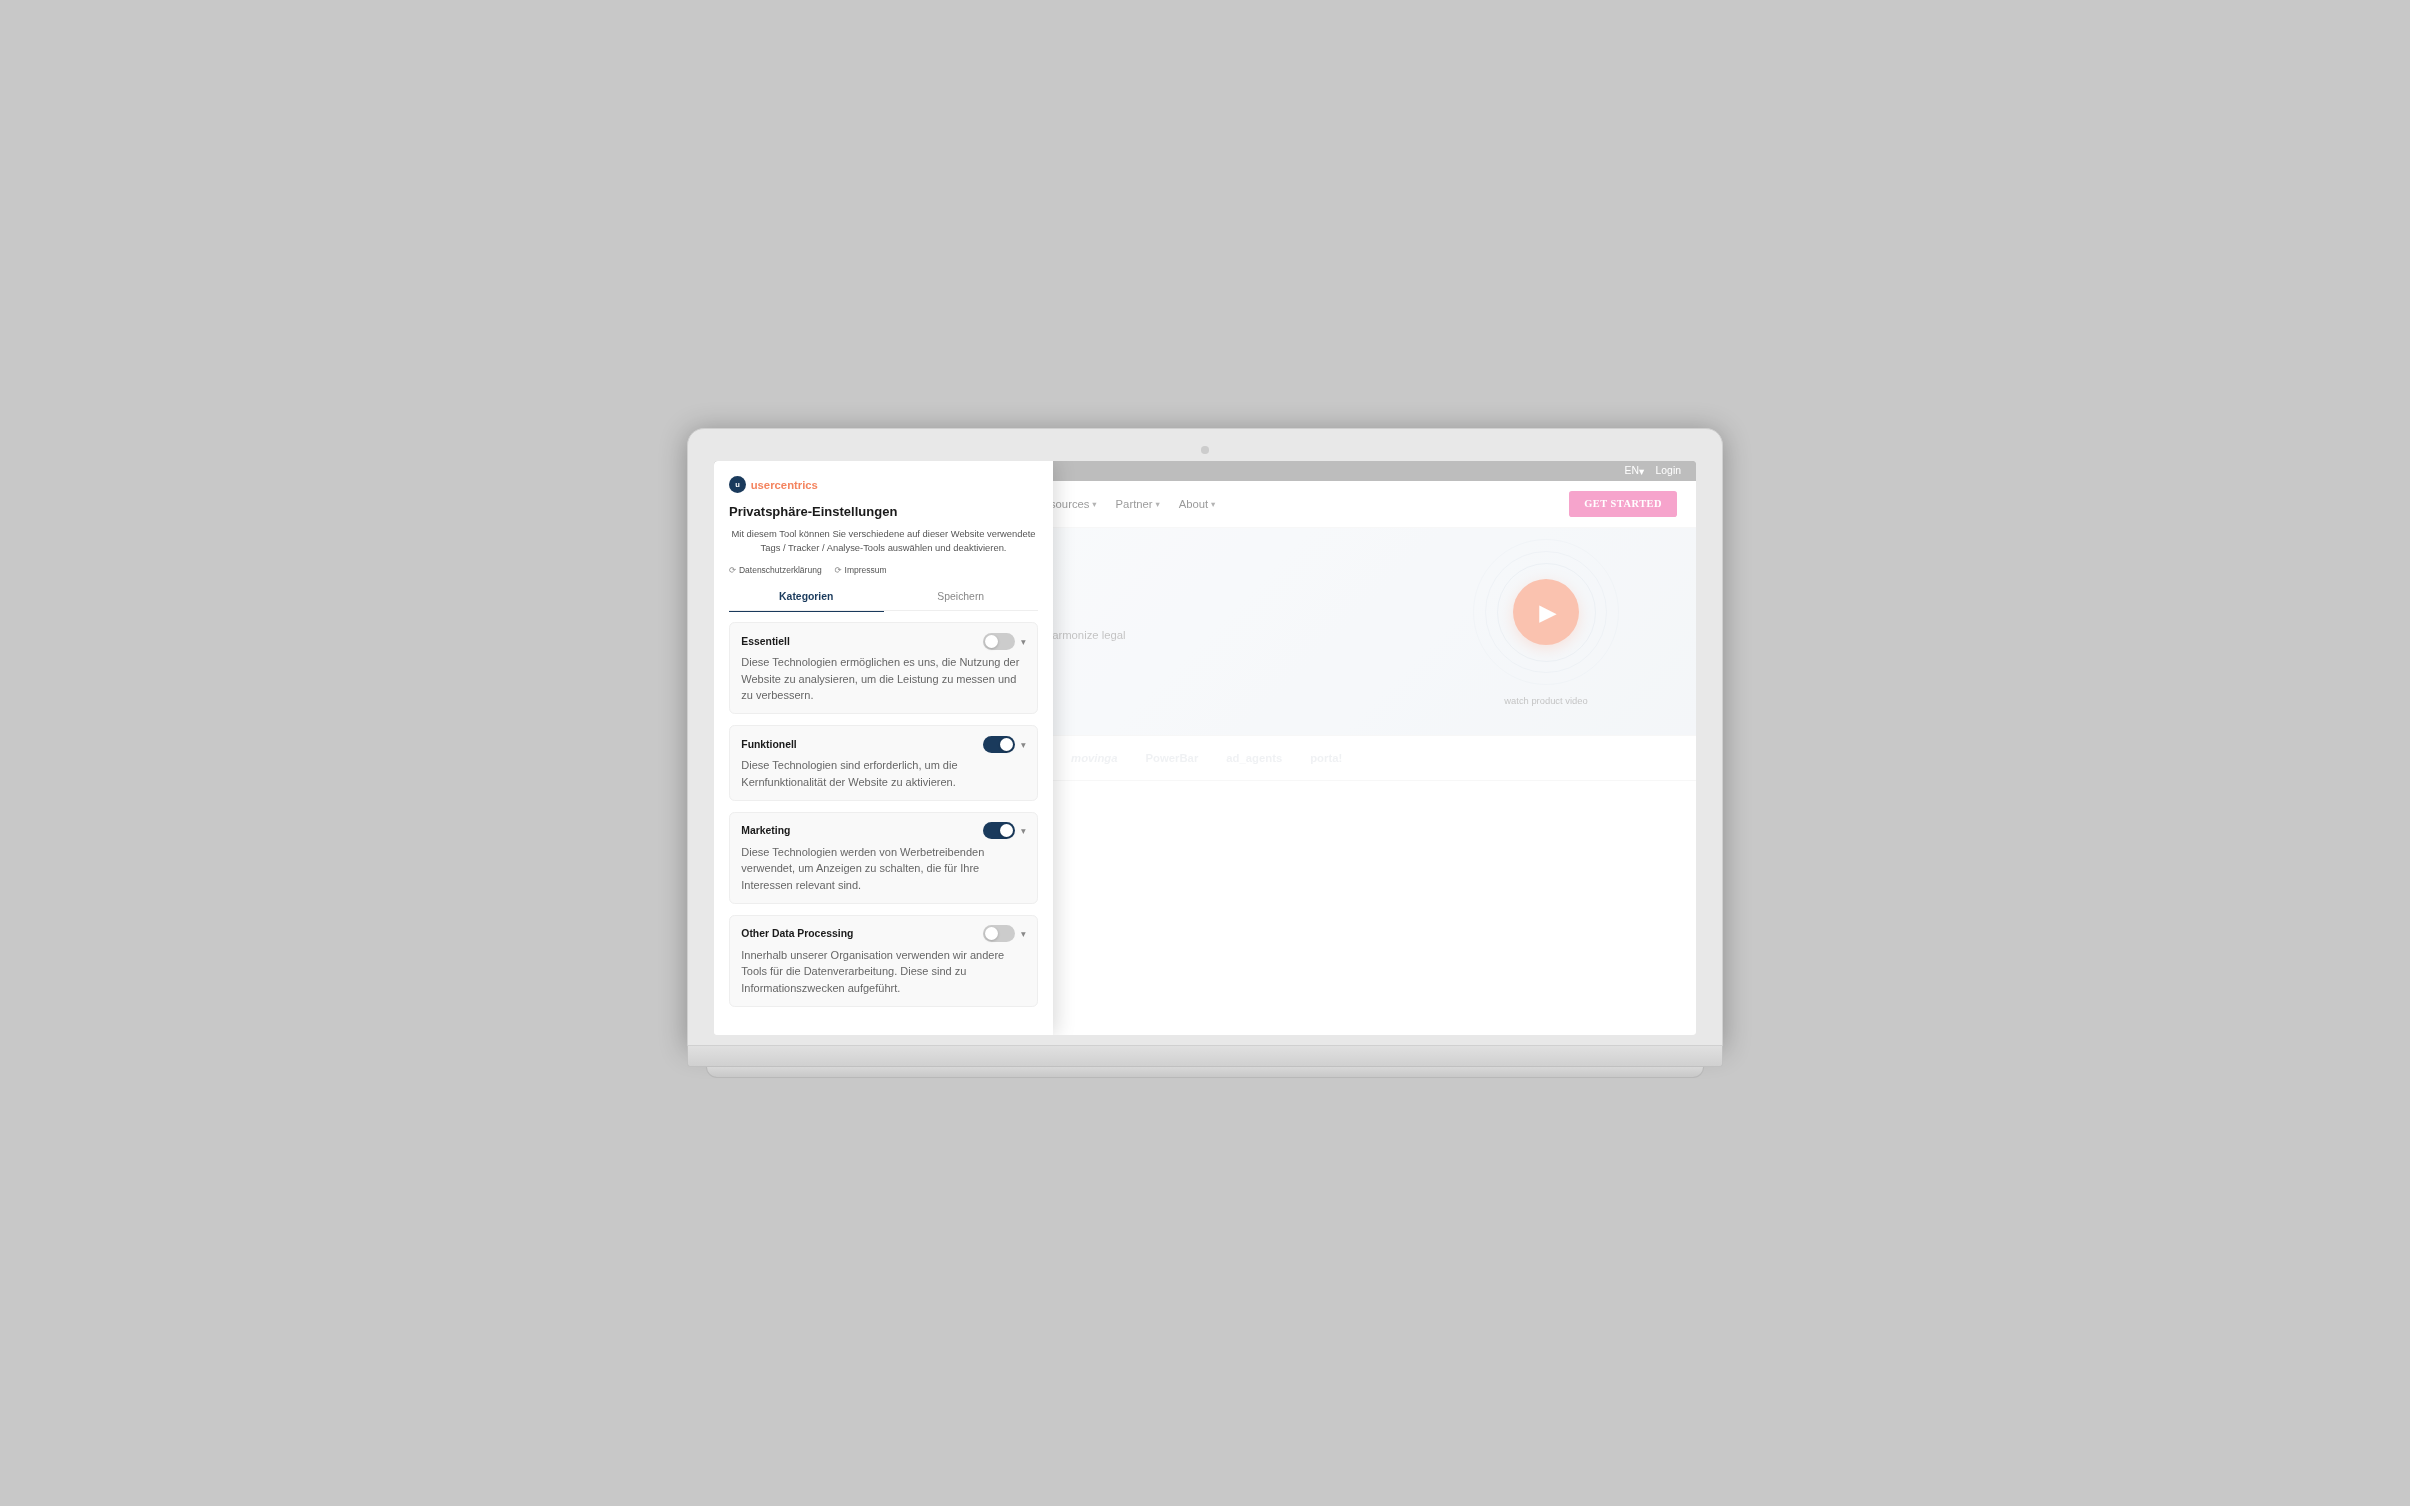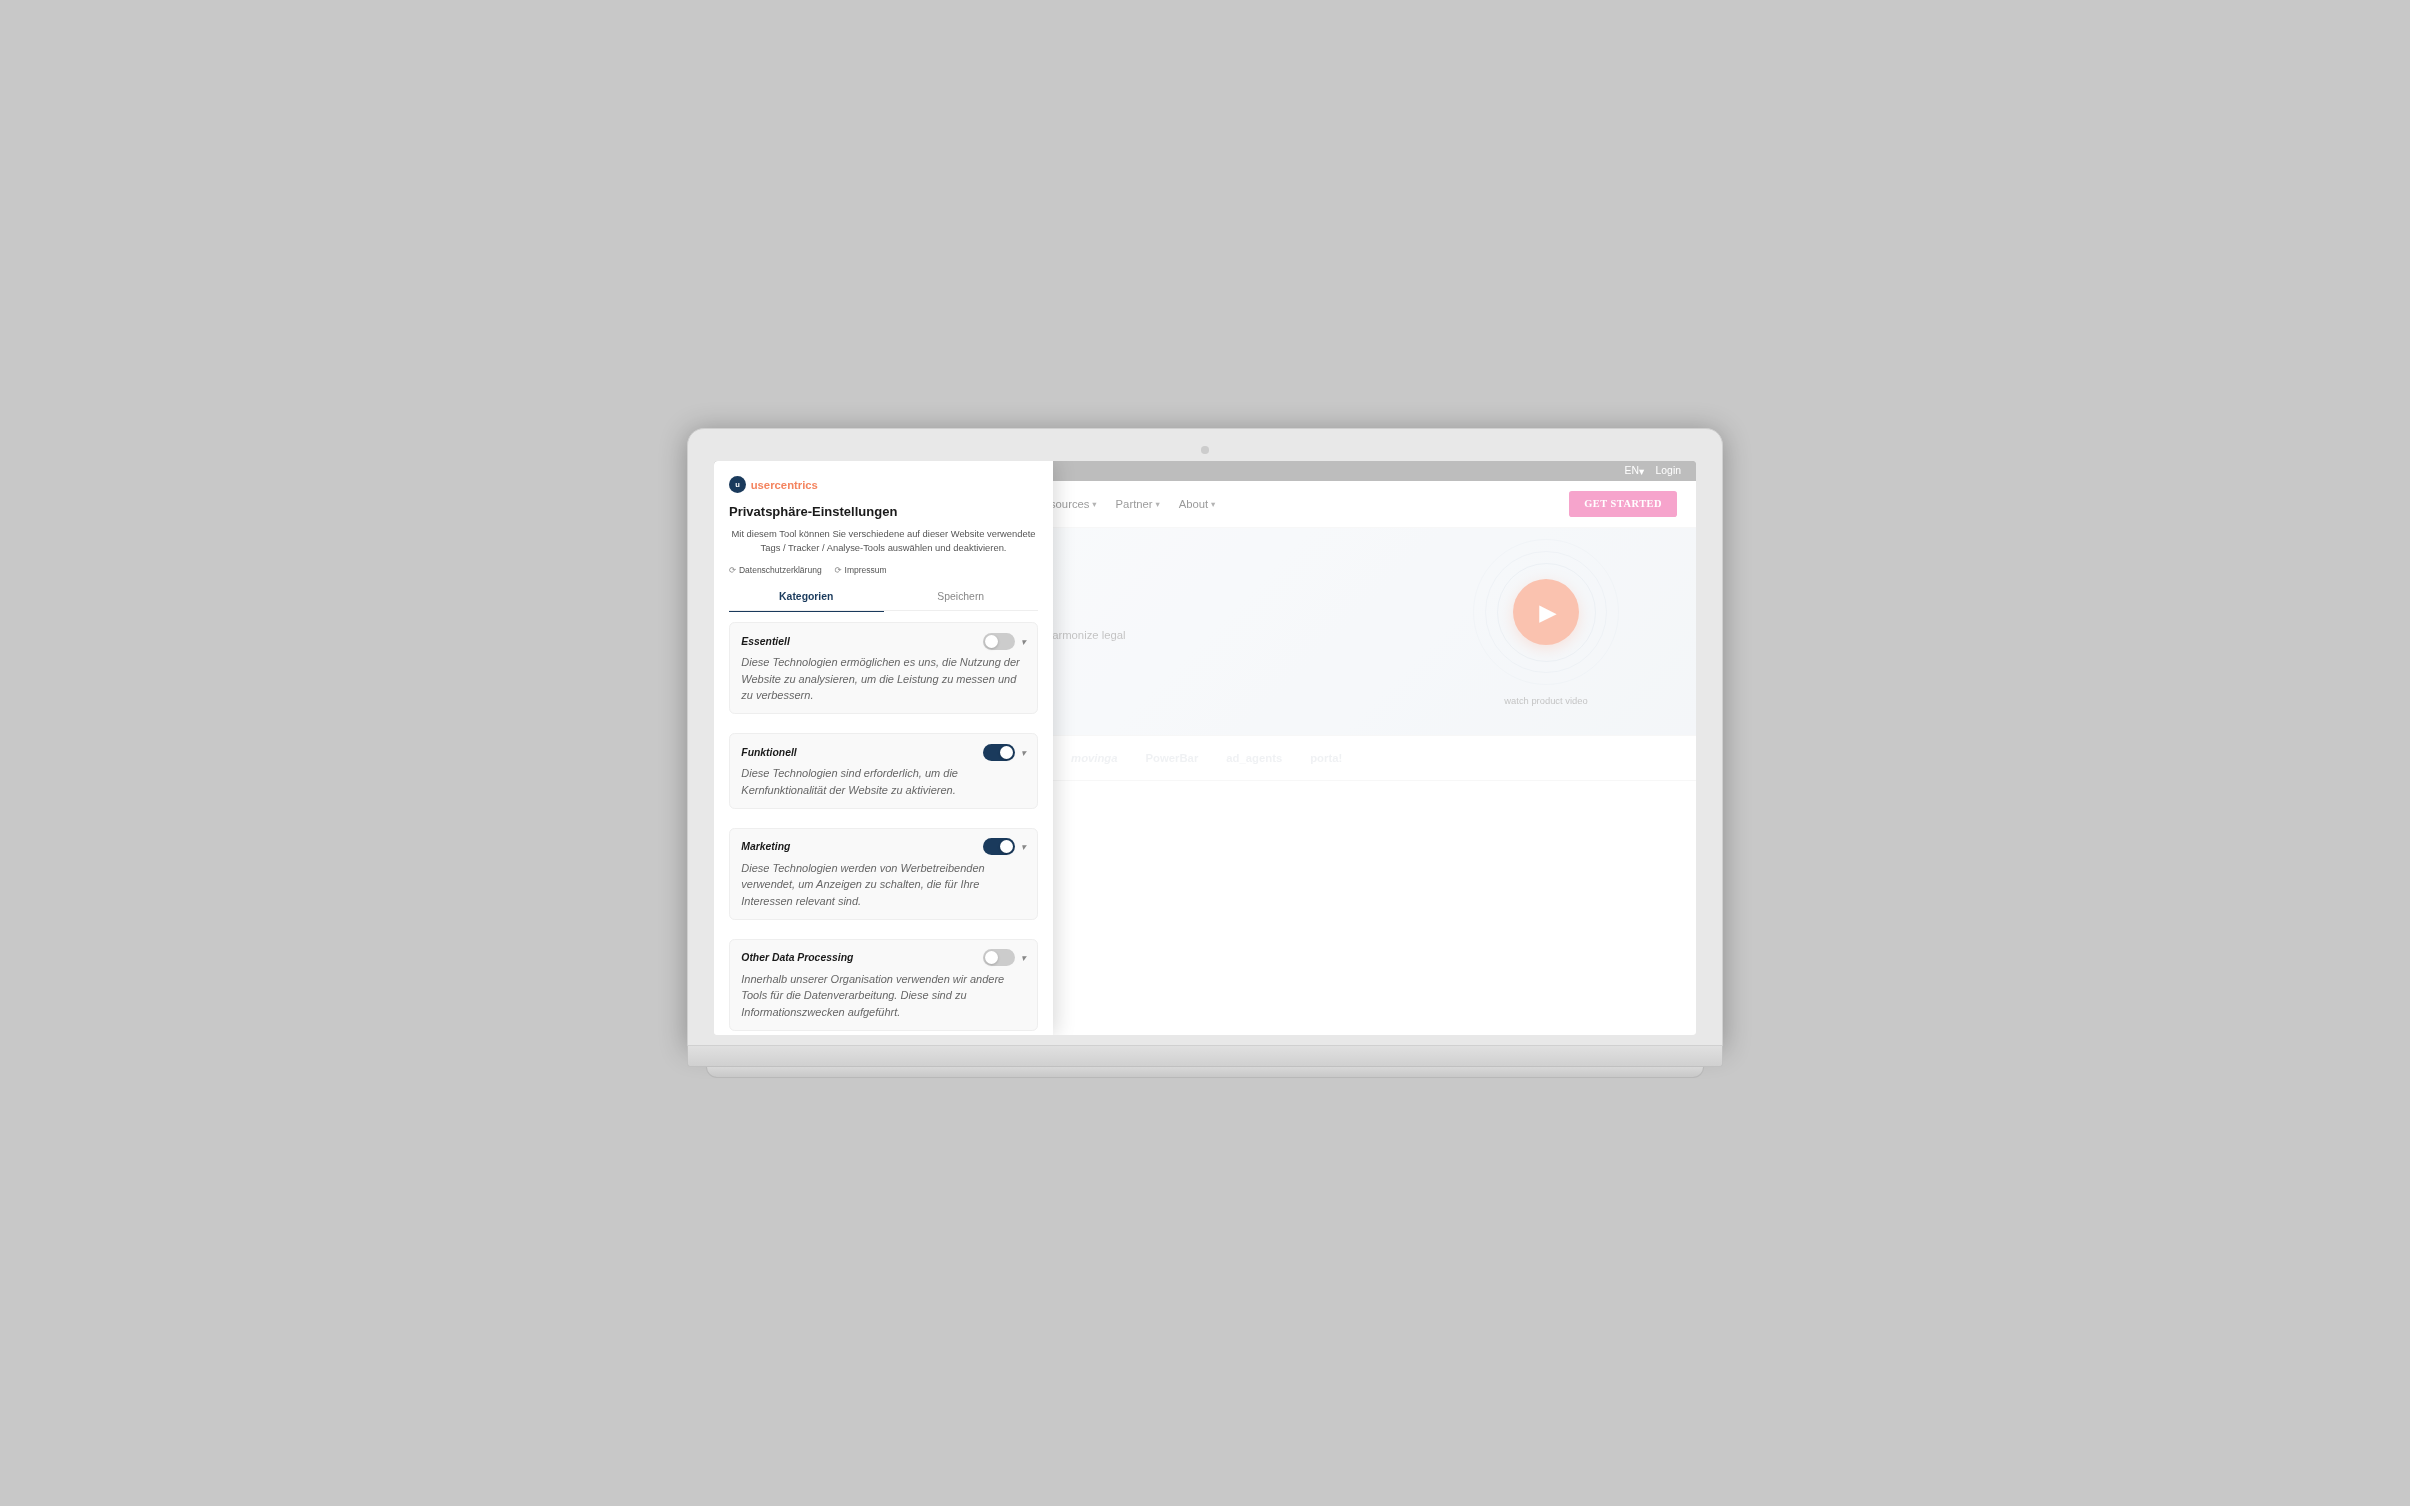--- a/index.html
+++ b/index.html
@@ -325,22 +325,21 @@
     
     .modal-content {
       padding: 11.3px 15px;
       flex: 1;
     }
     .category-item {
       background: #f9f9f9;
       border: 0.9px solid #eee;
       border-radius: 5.6px;
       padding: 9.4px 11.3px;
-      margin-bottom: 19px;
-      font-style: italic;
+      margin-bottom: 11px;
     }
     .category-header {
       display: flex;
       align-items: center;
       justify-content: space-between;
       margin-bottom: 4.7px;
     }
     .category-name {
       font-size: 10.4px;
       font-weight: 600;

